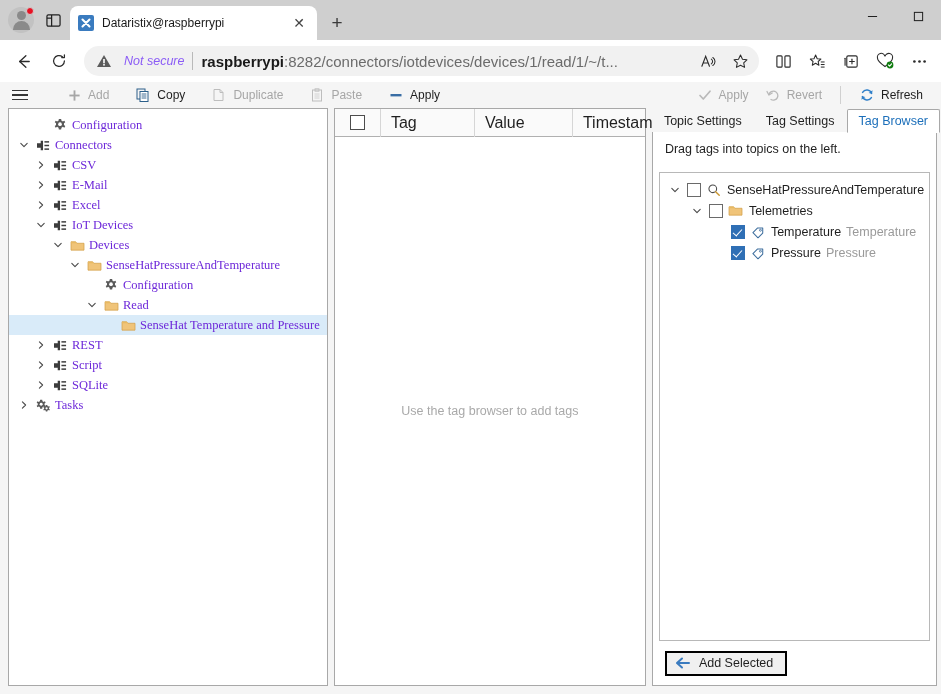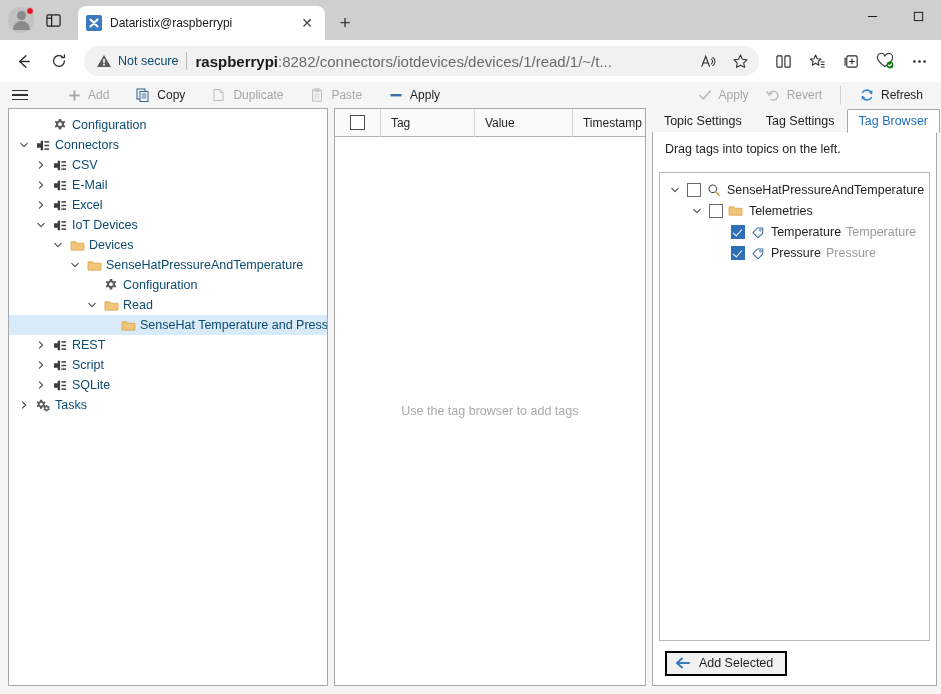--- a/index.html
+++ b/index.html
@@ -22,21 +22,21 @@
     position: relative; display: flex; align-items: flex-end; justify-content: center;
   }
   .avatar .head { width: 9px; height: 9px; border-radius: 50%; background: #8a8a8a; position: absolute; top: 4px; left: 8.5px; }
   .avatar .body { width: 17px; height: 9px; border-radius: 9px 9px 0 0; background: #8a8a8a; position: absolute; bottom: 3px; left: 4.5px; }
   .avatar .dot { width: 8px; height: 8px; border-radius: 50%; background: #e81123; position: absolute; top: 0px; right: 0px; border: 1px solid #cfcfcf; }
 
   .panes-icon { width: 26px; height: 26px; display: flex; align-items: center; justify-content: center; }
 
   .tab {
     height: 34px; width: 247px; background: #ffffff; border-radius: 8px 8px 0 0;
-    display: flex; align-items: center; padding: 0 8px; gap: 8px; margin-left: 12px;
+    display: flex; align-items: center; padding: 0 8px; gap: 8px; margin-left: 4px;
     position: relative;
   }
   .tab .favicon {
     width: 16px; height: 16px; background: #3a7bbf; border-radius: 2px;
     display: flex; align-items: center; justify-content: center;
     color: #fff; font-size: 12px; font-weight: bold; line-height: 1;
   }
   .tab .tab-title { flex: 1; font-size: 12px; color: #1a1a1a; white-space: nowrap; overflow: hidden; }
   .tab .tab-close { width: 20px; height: 20px; display: flex; align-items: center; justify-content: center; color: #444; font-size: 14px; }
   .newtab { width: 28px; height: 28px; display: flex; align-items: center; justify-content: center; color: #3a3a3a; font-size: 19px; margin-left: 6px; margin-bottom: 3px; }
@@ -47,21 +47,21 @@
   .navbar {
     height: 42px; background: #ffffff; display: flex; align-items: center;
     padding: 0 6px; gap: 2px;
   }
   .navbtn { width: 34px; height: 32px; display: flex; align-items: center; justify-content: center; color: #2b2b2b; }
 
   .omnibox {
     flex: 1; height: 30px; background: #f1f1f1; border-radius: 15px;
     display: flex; align-items: center; padding: 0 6px 0 12px; margin: 0 6px; gap: 6px;
   }
-  .notsecure { display: flex; align-items: center; gap: 6px; color: #0c4a6e; font-size: 12.5px; white-space: nowrap; }
+  .notsecure { display: flex; align-items: center; gap: 12px; color: #8b5cf6; font-size: 12.5px; white-space: nowrap; font-style: italic; }
   .omni-sep { width: 1px; height: 18px; background: #b9b9b9; margin: 0 2px; }
   .url { flex: 1; font-size: 15px; color: #6b6b6b; white-space: nowrap; overflow: hidden; }
   .url b { color: #1a1a1a; font-weight: bold; }
   .omni-icon { width: 26px; height: 26px; display: flex; align-items: center; justify-content: center; color: #333; }
   .toolicon { width: 32px; height: 32px; display: flex; align-items: center; justify-content: center; color: #2b2b2b; }
 
   
   .app {
     position: absolute; top: 82px; left: 0; width: 941px; height: 612px;
     background: #f5f5f5;
@@ -81,30 +81,30 @@
 
   
   .panels { position: absolute; top: 26px; left: 0; width: 941px; height: 586px; display: flex; padding: 0 0 8px 8px; gap: 6px; }
   .panel { background: #ffffff; border: 1px solid #a8a8a8; }
 
   .tree-panel { width: 322px; height: 578px; overflow: hidden; }
   .center-panel { width: 312px; height: 578px; display: flex; flex-direction: column; }
   .right-panel { width: 291px; height: 578px; border: none; background: transparent; position: relative; }
 
   
-  .tree { padding: 6px 0 0 0; font-size: 12.5px; color: #0c4a6e; }
+  .tree { padding: 6px 0 0 0; font-size: 12.5px; color: #6d28d9; font-family: Liberation Serif, serif; }
   .trow { height: 20px; display: flex; align-items: center; gap: 4px; padding-right: 4px; white-space: nowrap; }
   .trow.sel { background: #d9ebf9; }
   .chev { width: 14px; height: 14px; display: flex; align-items: center; justify-content: center; color: #4a4a4a; font-size: 9px; flex: 0 0 14px; }
   .chev.empty { visibility: hidden; }
   .ticon { width: 16px; height: 16px; display: flex; align-items: center; justify-content: center; flex: 0 0 16px; }
   .tlabel { line-height: 1; }
 
   
-  .thead { height: 28px; background: #fafafa; border-bottom: 1px solid #b0b0b0; display: flex; align-items: center; font-size: 12px; color: #1f1f1f; }
+  .thead { height: 28px; background: #fafafa; border-bottom: 1px solid #b0b0b0; display: flex; align-items: center; font-size: 16px; color: #1f1f1f; }
   .th { height: 28px; display: flex; align-items: center; border-right: 1px solid #d6d6d6; padding-left: 10px; }
   .th.cb { width: 46px; justify-content: center; padding-left: 0; }
   .th.tag { width: 94px; }
   .th.value { width: 98px; }
   .th.ts { width: 72px; border-right: none; }
   .cbox { width: 15px; height: 15px; border: 1px solid #4d4d4d; background: #fff; }
   .tbody { flex: 1; display: flex; align-items: center; justify-content: center; }
   .empty-msg { font-size: 12.5px; color: #a9a9a9; }
 
   

